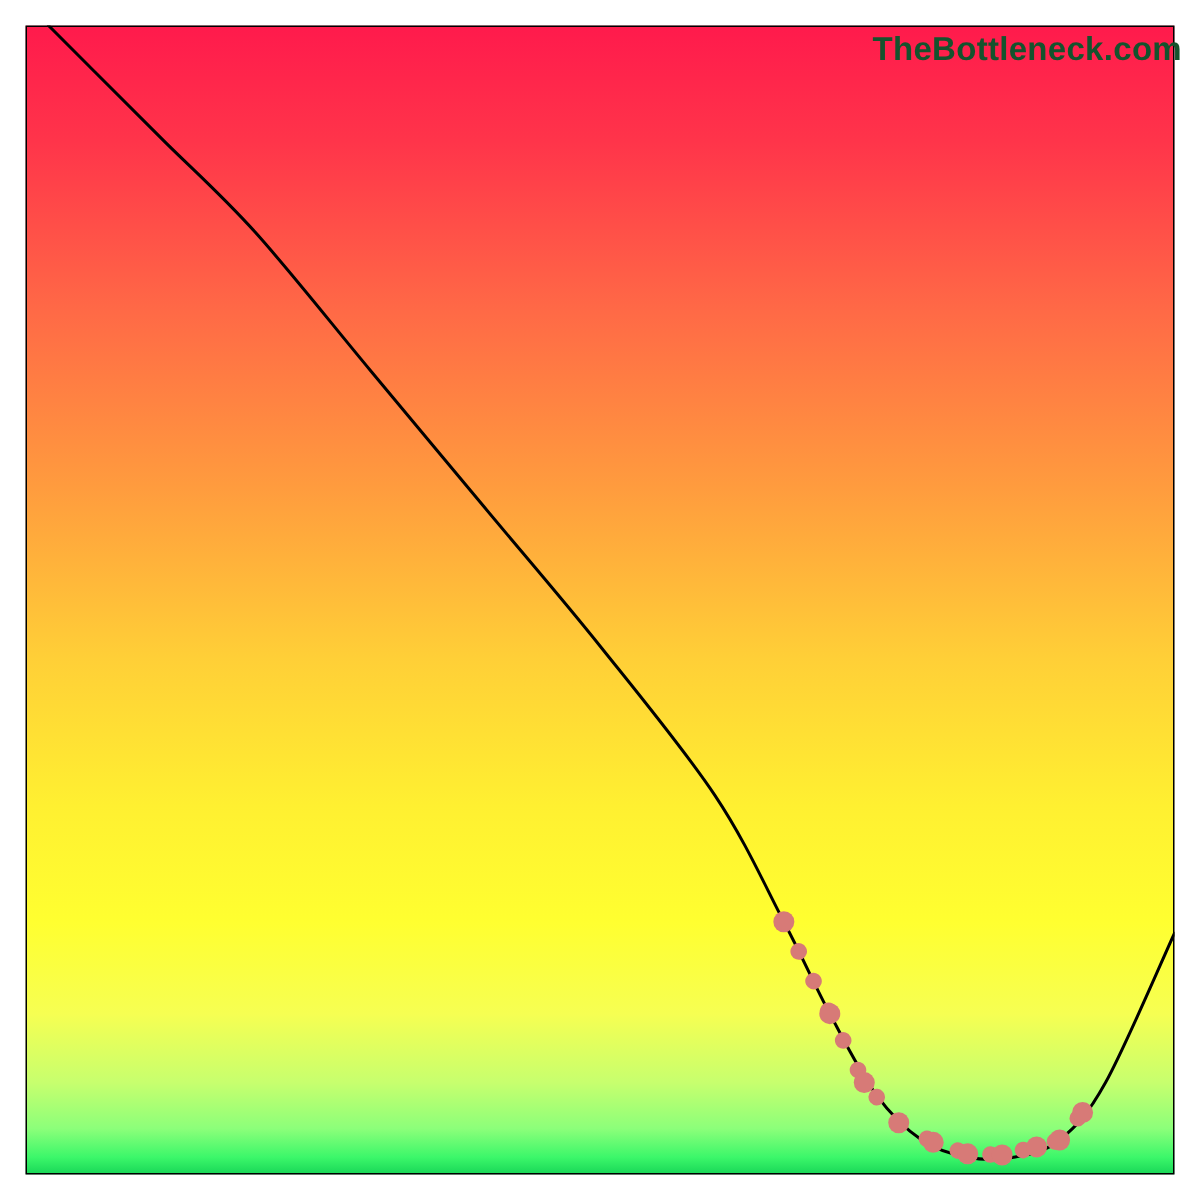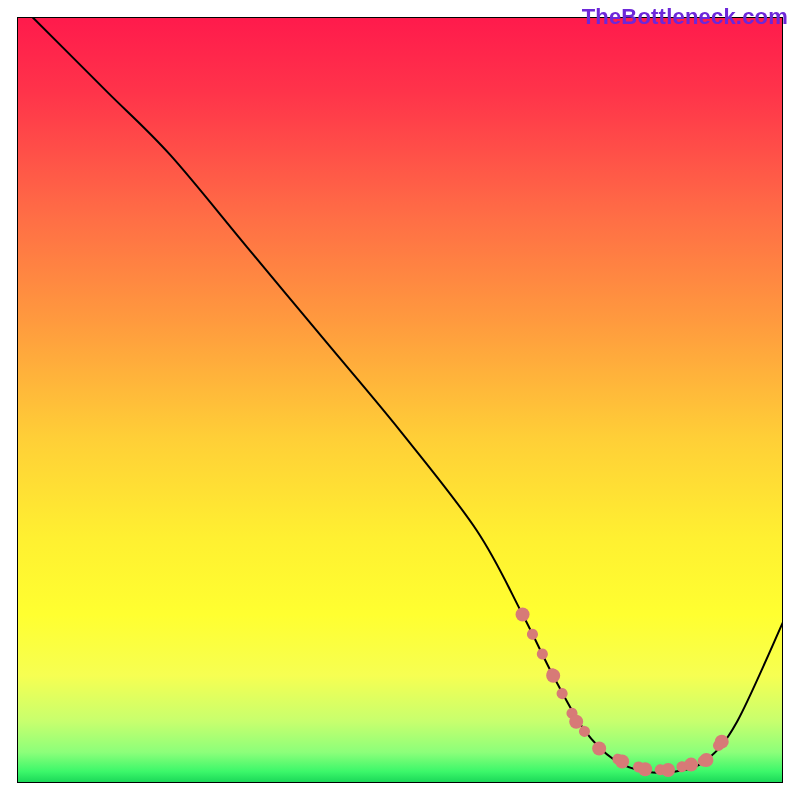--- a/index.html
+++ b/index.html
@@ -11,25 +11,25 @@
     font-family: Arial, Helvetica, sans-serif;
     overflow: hidden;
   }
   .stage {
     position: relative;
     width: 800px;
     height: 800px;
   }
   .watermark {
     position: absolute;
-    top: 4px;
+    top: 20px;
     right: 12px;
     font-size: 22px;
     font-weight: 600;
-    color: #6d28d9;
+    color: #14532d;
     letter-spacing: 0.2px;
     z-index: 10;
     user-select: none;
   }
   .plot {
     position: absolute;
     left: 17px;
     top: 17px;
     width: 766px;
     height: 766px;

